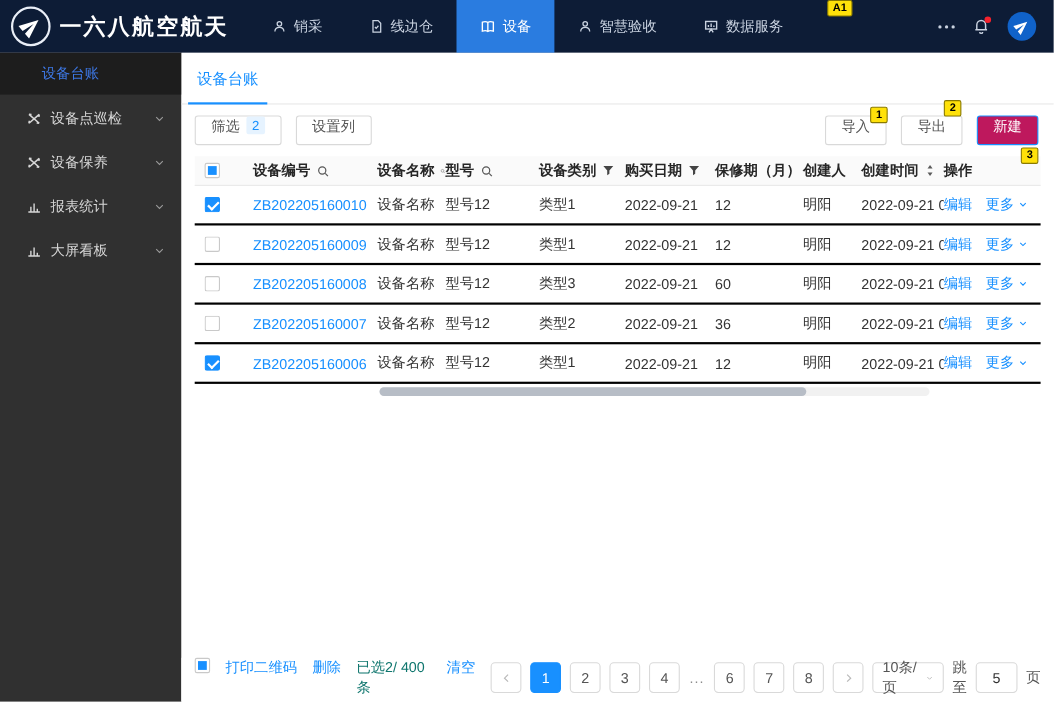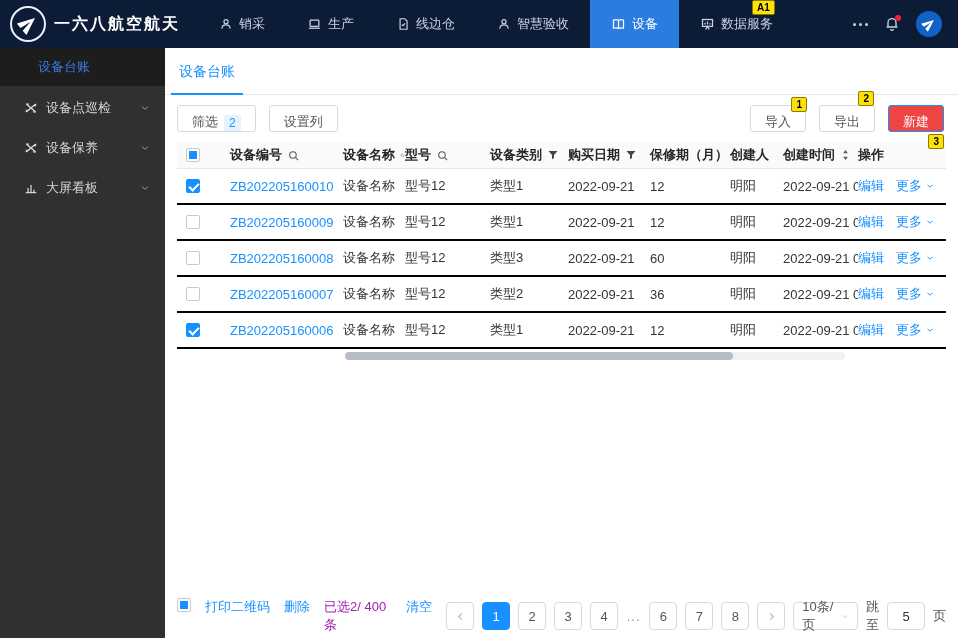--- a/index.html
+++ b/index.html
@@ -3,21 +3,21 @@
 <meta charset="utf-8">
 <style>
   * { margin:0; padding:0; box-sizing:border-box; }
   html,body { width:958px; height:638px; overflow:hidden; }
   body { font-family:"Liberation Sans","DejaVu Sans",sans-serif; position:relative; background:#fff; font-size:13px; color:#333; }
   svg { display:block; }
 
   
   .navbar { position:absolute; top:0; left:0; width:958px; height:48px; background:#0d1c36; display:flex; align-items:center; color:#c9d2e0; }
   .logo-wrap { width:36px; height:36px; margin-left:10px; border:2px solid #e9eef7; border-radius:50%; display:flex; align-items:center; justify-content:center; flex:none; }
-  .brand { color:#fff; font-size:16px; font-weight:bold; letter-spacing:2px; margin:0 18px 0 8px; white-space:nowrap; }
+  .brand { color:#fff; font-size:20px; font-weight:bold; letter-spacing:2px; margin:0 18px 0 8px; white-space:nowrap; }
   .nav-items { display:flex; align-items:stretch; height:48px; }
   .nav-item { display:flex; align-items:center; gap:6px; padding:0 21px; cursor:pointer; white-space:nowrap; }
   .nav-item.active { background:#2a7ce0; color:#fff; }
   .nav-right { margin-left:auto; display:flex; align-items:center; gap:16px; padding-right:16px; }
   .more-dots { display:flex; gap:3px; cursor:pointer; }
   .more-dots i { width:3px; height:3px; border-radius:50%; background:#c9d2e0; }
   .bell-wrap { position:relative; cursor:pointer; }
   .bell-dot { position:absolute; top:-1px; right:-1px; width:6px; height:6px; border-radius:50%; background:#f5222d; }
   .avatar { width:26px; height:26px; border-radius:50%; background:#1062c9; display:flex; align-items:center; justify-content:center; flex:none; cursor:pointer; }
 
@@ -31,23 +31,23 @@
   .side-item.active { height:38px; background:#1d1d1d; color:#3d77e3; padding-left:38px; margin-bottom:2px; }
   .side-item .chev { margin-left:auto; color:#9a9a9a; }
   .side-item .lbl { white-space:nowrap; }
 
   
   .main { position:absolute; top:48px; left:165px; right:0; bottom:0; background:#fff; }
   .tabbar { height:47px; border-bottom:1px solid #e8e8e8; display:flex; align-items:flex-end; padding-left:6px; }
   .tab { color:#1890ff; font-size:14px; font-weight:500; padding:0 8px 12px; border-bottom:2px solid #1890ff; margin-bottom:-1px; cursor:pointer; }
 
   .toolbar { display:flex; align-items:center; padding:10px 14px 6px 12px; }
-  .btn { height:27px; display:inline-flex; align-items:flex-end; gap:6px; border:1px solid #d9d9d9; border-radius:3px; background:#fff; padding:0 14px; color:#555; cursor:pointer; font-size:13px; }
+  .btn { height:27px; display:inline-flex; align-items:flex-start; gap:6px; border:1px solid #d9d9d9; border-radius:3px; background:#fff; padding:0 14px; color:#555; cursor:pointer; font-size:13px; }
   .btn .cnt { background:#e6f3ff; color:#1890ff; border-radius:2px; font-size:12px; padding:0 5px; line-height:16px; }
-  .btn-primary { background:#ef4444; border-color:#1890ff; color:#fff; }
+  .btn-primary { background:#be185d; border-color:#1890ff; color:#fff; }
   .tb-left { display:flex; gap:13px; }
   .tb-right { margin-left:auto; display:flex; gap:13px; }
   .btn-wrap { position:relative; }
   .som-import { top:-8px; right:-1px; }
   .som-export { top:-14px; right:1px; }
   .som-create { bottom:-17px; right:0; }
 
   
   .table { margin:4px 12px 0; }
   .trow { display:flex; align-items:center; height:36px; border-bottom:2px solid #000000; padding-left:9px; }
@@ -62,21 +62,21 @@
   .cb { position:relative; width:14px; height:14px; border:1px solid #c9c9c9; border-radius:2px; background:#fff; cursor:pointer; flex:none; }
   .cb.checked { background:#1890ff; border-color:#1890ff; }
   .cb.checked::after { content:""; position:absolute; left:4px; top:1px; width:4px; height:8px; border:solid #fff; border-width:0 2px 2px 0; transform:rotate(45deg); }
   .cb.ind::after { content:""; position:absolute; left:2px; top:2px; width:8px; height:8px; background:#1890ff; }
 
   .scroll-track { margin-left:168px; margin-top:3px; width:500px; height:8px; background:#f1f1f1; border-radius:4px; }
   .scroll-thumb { width:388px; height:8px; background:#b7bdc6; border-radius:4px; cursor:pointer; }
 
   
   .footer { position:absolute; left:0; right:0; bottom:0; height:40px; display:flex; align-items:flex-start; padding:0 12px; background:#fff; gap:14px; }
-  .sel-text { color:#a21caf; }
+  .sel-text { color:#0f766e; }
   .pager { margin-left:auto; display:flex; align-items:center; gap:8px; }
   .pg { min-width:28px; height:28px; border:1px solid #d9d9d9; border-radius:4px; background:#fff; display:flex; align-items:center; justify-content:center; color:#555; cursor:pointer; font-size:13px; }
   .pg.active { background:#1890ff; border-color:#1890ff; color:#fff; }
   .pg.arrow { color:#b9b9b9; }
   .pg-ellipsis { width:20px; text-align:center; color:#8c8c8c; letter-spacing:1px; cursor:pointer; }
   .psize { height:28px; border:1px solid #d9d9d9; border-radius:4px; display:flex; align-items:center; gap:6px; padding:0 8px; cursor:pointer; color:#555; }
   .jump { display:flex; align-items:center; gap:8px; color:#555; }
   .jump input { width:38px; height:28px; border:1px solid #d9d9d9; border-radius:4px; text-align:center; font-size:13px; color:#333; outline:none; font-family:inherit; }
 </style>
 </head>
@@ -92,45 +92,38 @@
 
   <nav class="nav-items">
     <div class="nav-item">
       <svg width="14" height="14" viewBox="0 0 24 24" fill="none" stroke="currentColor" stroke-width="2">
           <circle cx="12" cy="8" r="3.5"></circle>
           <path d="M5 20c0-4 3-6.5 7-6.5s7 2.5 7 6.5"></path>
         </svg>
       <span>销采</span>
     </div>
     <div class="nav-item">
-      <svg width="15" height="15" viewBox="0 0 24 24" fill="none" stroke="currentColor" stroke-width="2">
-          <rect x="5" y="5" width="14" height="10" rx="1"></rect>
-          <path d="M3 18h18"></path>
-        </svg>
-      <span>生产</span>
-    </div>
-    <div class="nav-item">
       <svg width="14" height="14" viewBox="0 0 24 24" fill="none" stroke="currentColor" stroke-width="2">
           <path d="M7 3h8l4 4v14H7z"></path>
           <path d="M10 13l2 2 3.5-4"></path>
         </svg>
       <span>线边仓</span>
+    </div>
+    <div class="nav-item active">
+      <svg width="15" height="15" viewBox="0 0 24 24" fill="none" stroke="currentColor" stroke-width="2">
+          <path d="M12 5.5C10 4 7 4 4 5v13c3-1 6-1 8 .5 2-1.5 5-1.5 8-.5V5c-3-1-6-1-8 .5v13"></path>
+        </svg>
+      <span>设备</span>
     </div>
     <div class="nav-item">
       <svg width="14" height="14" viewBox="0 0 24 24" fill="none" stroke="currentColor" stroke-width="2">
           <circle cx="12" cy="8" r="3.5"></circle>
           <path d="M5 20c0-4 3-6.5 7-6.5s7 2.5 7 6.5"></path>
         </svg>
       <span>智慧验收</span>
-    </div>
-    <div class="nav-item active">
-      <svg width="15" height="15" viewBox="0 0 24 24" fill="none" stroke="currentColor" stroke-width="2">
-          <path d="M12 5.5C10 4 7 4 4 5v13c3-1 6-1 8 .5 2-1.5 5-1.5 8-.5V5c-3-1-6-1-8 .5v13"></path>
-        </svg>
-      <span>设备</span>
     </div>
     <div class="nav-item">
       <svg width="15" height="15" viewBox="0 0 24 24" fill="none" stroke="currentColor" stroke-width="2">
           <rect x="4" y="4" width="16" height="11"></rect>
           <path d="M8 12v-3M12 12v-5M16 12v-2M9 20l3-5 3 5"></path>
         </svg>
       <span>数据服务</span>
     </div>
   </nav>
 
@@ -167,20 +160,29 @@
     <span class="lbl">设备点巡检</span>
     <svg class="chev" width="12" height="12" viewBox="0 0 24 24" fill="none" stroke="currentColor" stroke-width="2">
         <path d="M6 9l6 6 6-6"></path>
       </svg>
   </div>
   <div class="side-item">
     <svg width="14" height="14" viewBox="0 0 24 24" fill="none" stroke="currentColor" stroke-width="2.4">
         <path d="M4 5l16 14M20 5L4 19M4 5l4 .5M20 19l-4-.5M20 5l-.5 4M4 19l.5-4"></path>
       </svg>
     <span class="lbl">设备保养</span>
+    <svg class="chev" width="12" height="12" viewBox="0 0 24 24" fill="none" stroke="currentColor" stroke-width="2">
+        <path d="M6 9l6 6 6-6"></path>
+      </svg>
+  </div>
+  <div class="side-item">
+    <svg width="14" height="14" viewBox="0 0 24 24" fill="none" stroke="currentColor" stroke-width="2.2">
+        <path d="M3 20h18M7 20v-8M12 20V7M17 20v-5"></path>
+      </svg>
+    <span class="lbl">报表统计</span>
     <svg class="chev" width="12" height="12" viewBox="0 0 24 24" fill="none" stroke="currentColor" stroke-width="2">
         <path d="M6 9l6 6 6-6"></path>
       </svg>
   </div>
   <div class="side-item">
     <svg width="14" height="14" viewBox="0 0 24 24" fill="none" stroke="currentColor" stroke-width="2.2">
         <path d="M3 20h18M7 20v-8M12 20V7M17 20v-5"></path>
       </svg>
     <span class="lbl">大屏看板</span>
     <svg class="chev" width="12" height="12" viewBox="0 0 24 24" fill="none" stroke="currentColor" stroke-width="2">

